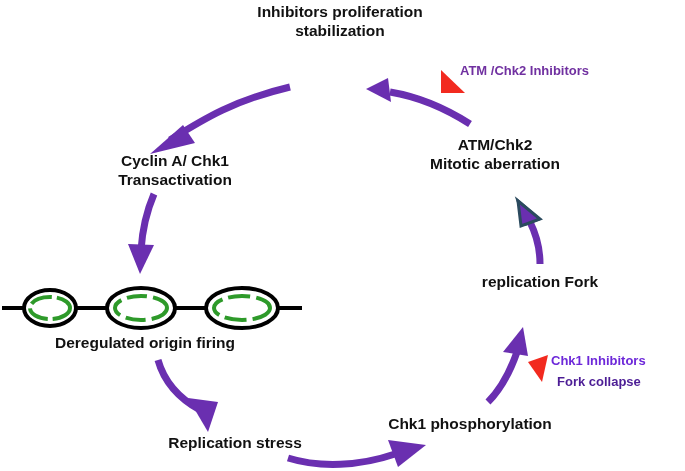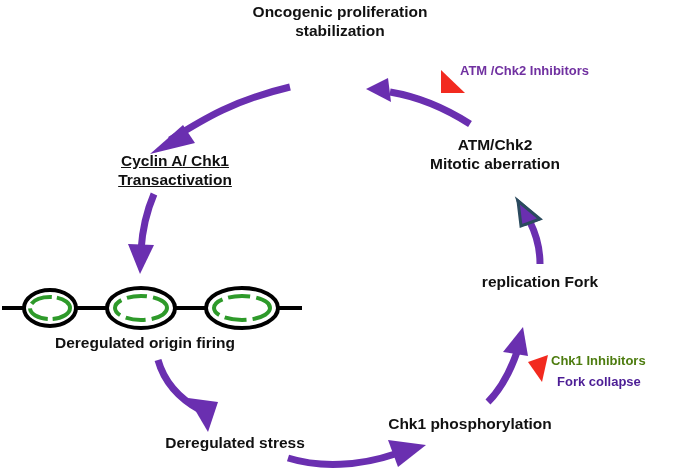--- a/index.html
+++ b/index.html
@@ -50,46 +50,46 @@
   <polygon points="518,201 540,219 521,226" fill="#6a2fb0" stroke="#2b4a5e" stroke-width="3"></polygon>
 
   <path d="M470,124 C445,108 420,97 390,92" stroke="#6a2fb0" stroke-width="7" fill="none"></path>
   <polygon points="388,78 366,89 391,102" fill="#6a2fb0"></polygon>
 
   <polygon points="441,70 441,93 465,93" fill="#f22a1f"></polygon>
   <polygon points="528,362 548,355 542,382" fill="#f22a1f"></polygon>
 </svg>
 
 <div class="lbl" style="left:230px; top:2px; width:220px;">
-  <div>Oncogenic proliferation</div>
+  <div>Inhibitors proliferation</div>
   <div>stabilization</div>
 </div>
 
-<div class="lbl" style="left:95px; top:151px; width:160px;text-decoration:underline;">
+<div class="lbl" style="left:95px; top:151px; width:160px;">
   <div>Cyclin A/ Chk1</div>
   <div>Transactivation</div>
 </div>
 
 <div class="lbl" style="left:30px; top:333px; width:230px;">
   <div>Deregulated origin firing</div>
 </div>
 
 <div class="lbl" style="left:145px; top:433px; width:180px;">
-  <div>Deregulated stress</div>
+  <div>Replication stress</div>
 </div>
 
 <div class="lbl" style="left:365px; top:414px; width:210px;">
   <div>Chk1 phosphorylation</div>
 </div>
 
 <div class="lbl" style="left:460px; top:272px; width:160px;">
   <div>replication Fork</div>
 </div>
 
 <div class="lbl" style="left:405px; top:135px; width:180px;">
   <div>ATM/Chk2</div>
   <div>Mitotic aberration</div>
 </div>
 
 <div class="inh" style="left:460px; top:63px; color:#7030a0;">ATM /Chk2 Inhibitors</div>
 
-<div class="inh" style="left:551px; top:353px; color:#4d7c0f;">Chk1 Inhibitors</div>
+<div class="inh" style="left:551px; top:353px; color:#6d28d9;">Chk1 Inhibitors</div>
 <div class="inh" style="left:557px; top:374px; color:#4c1d95;">Fork collapse</div>
 
 </body></html>

